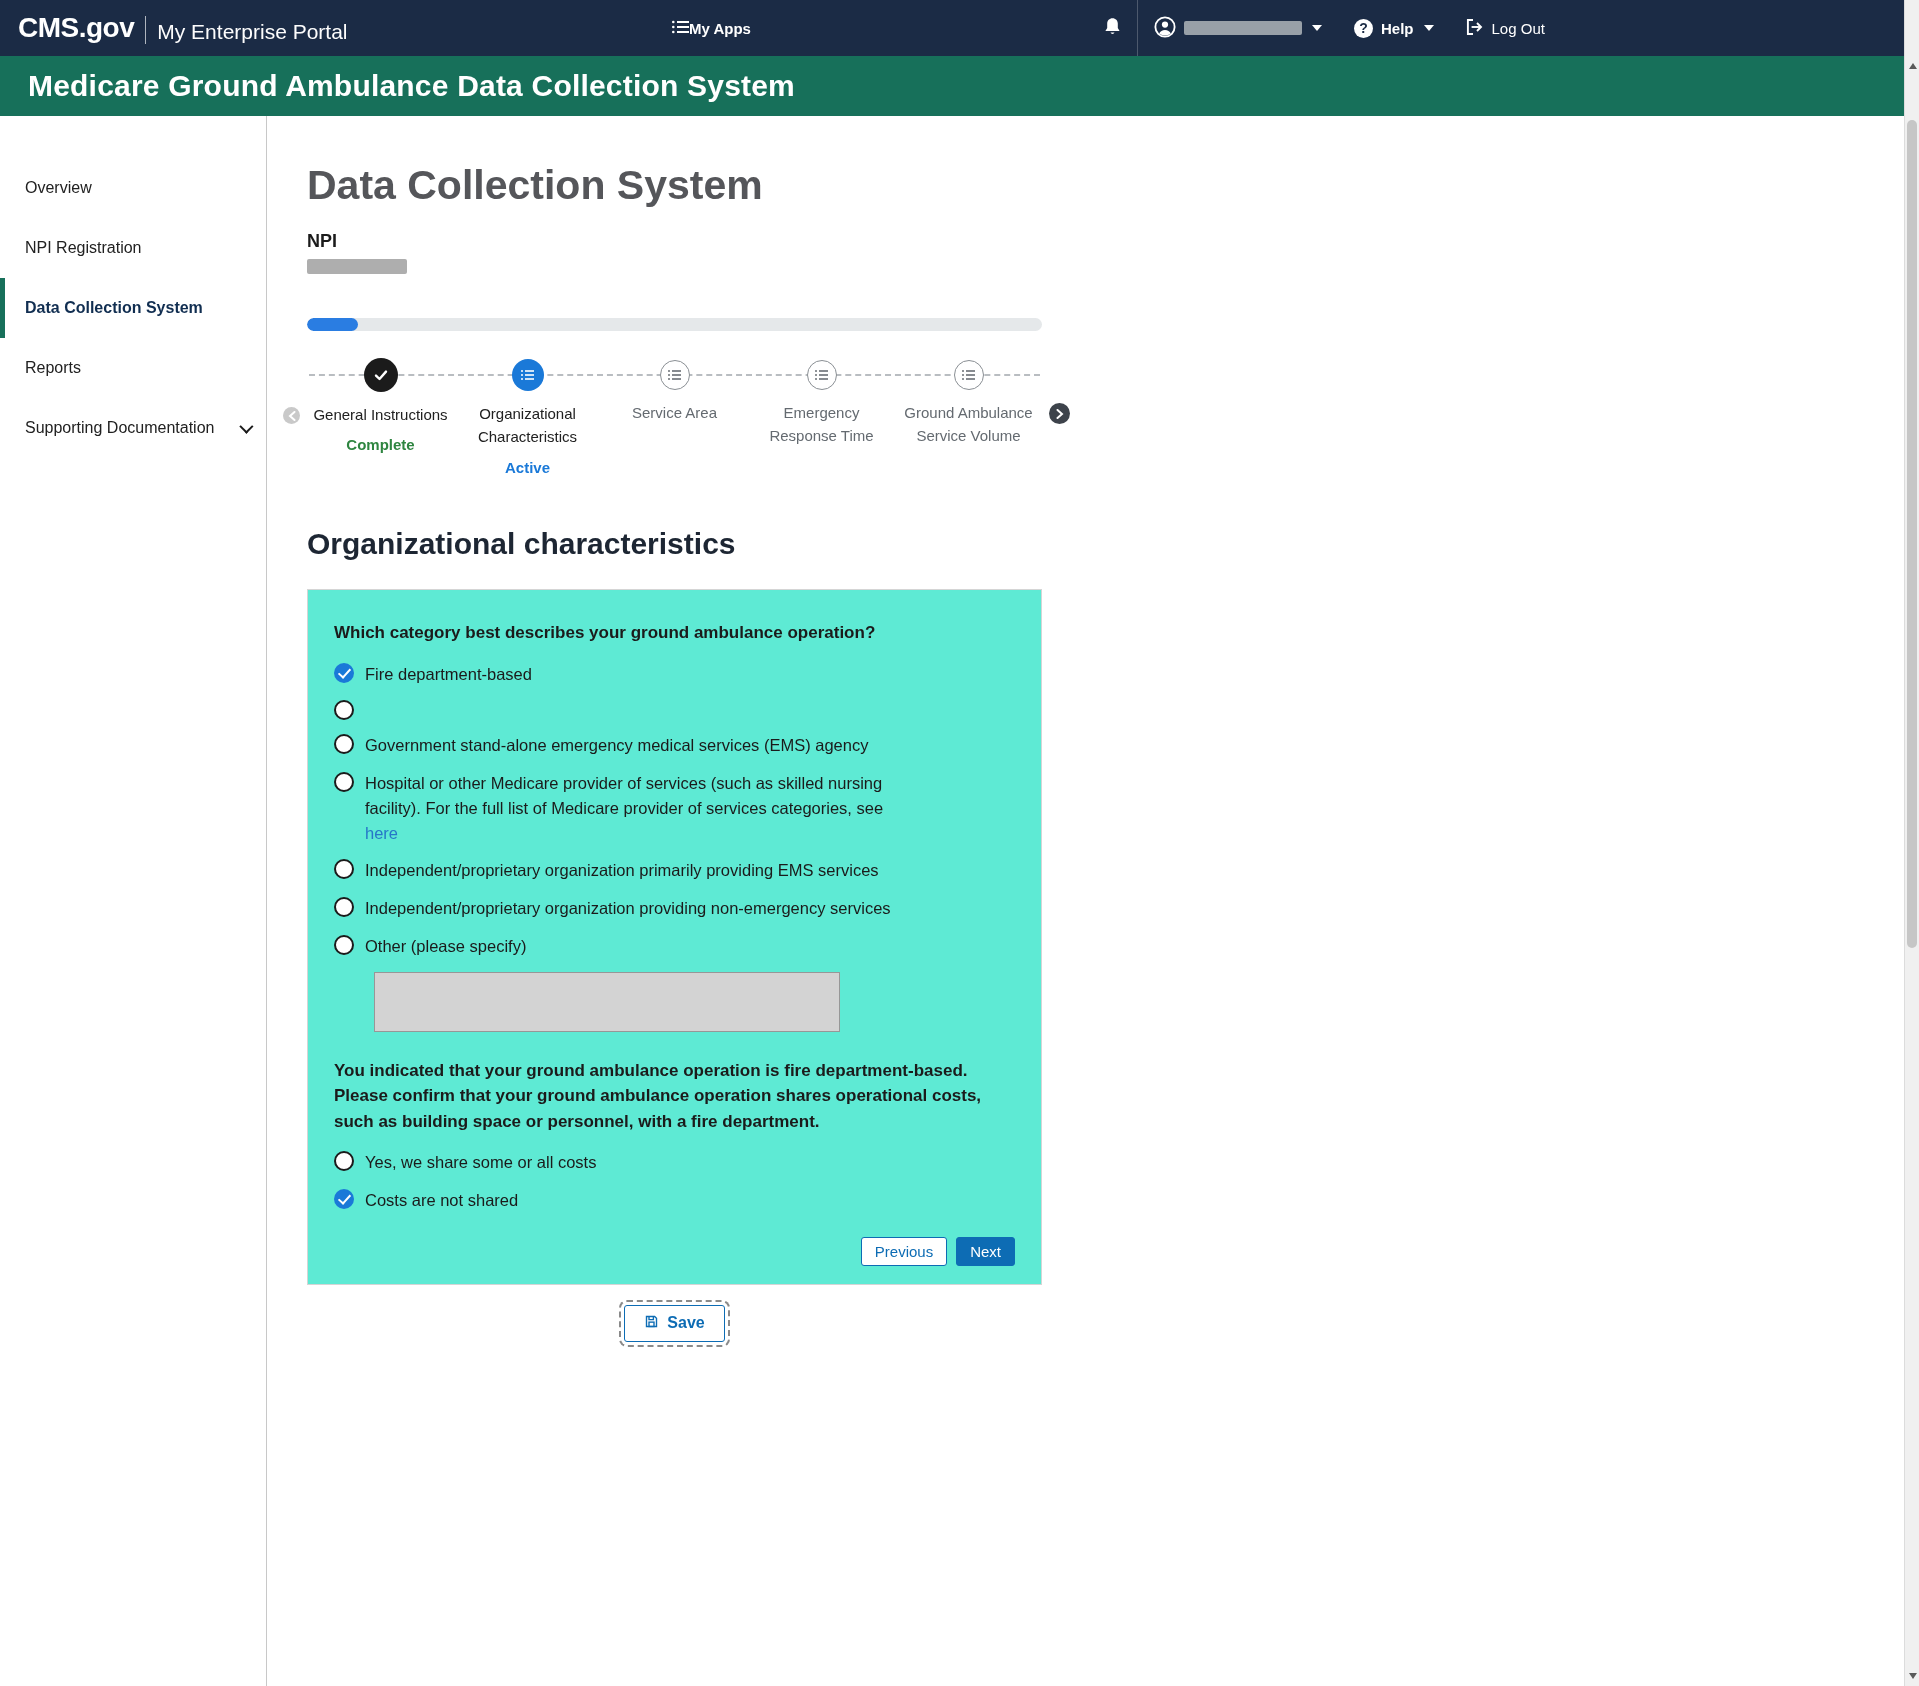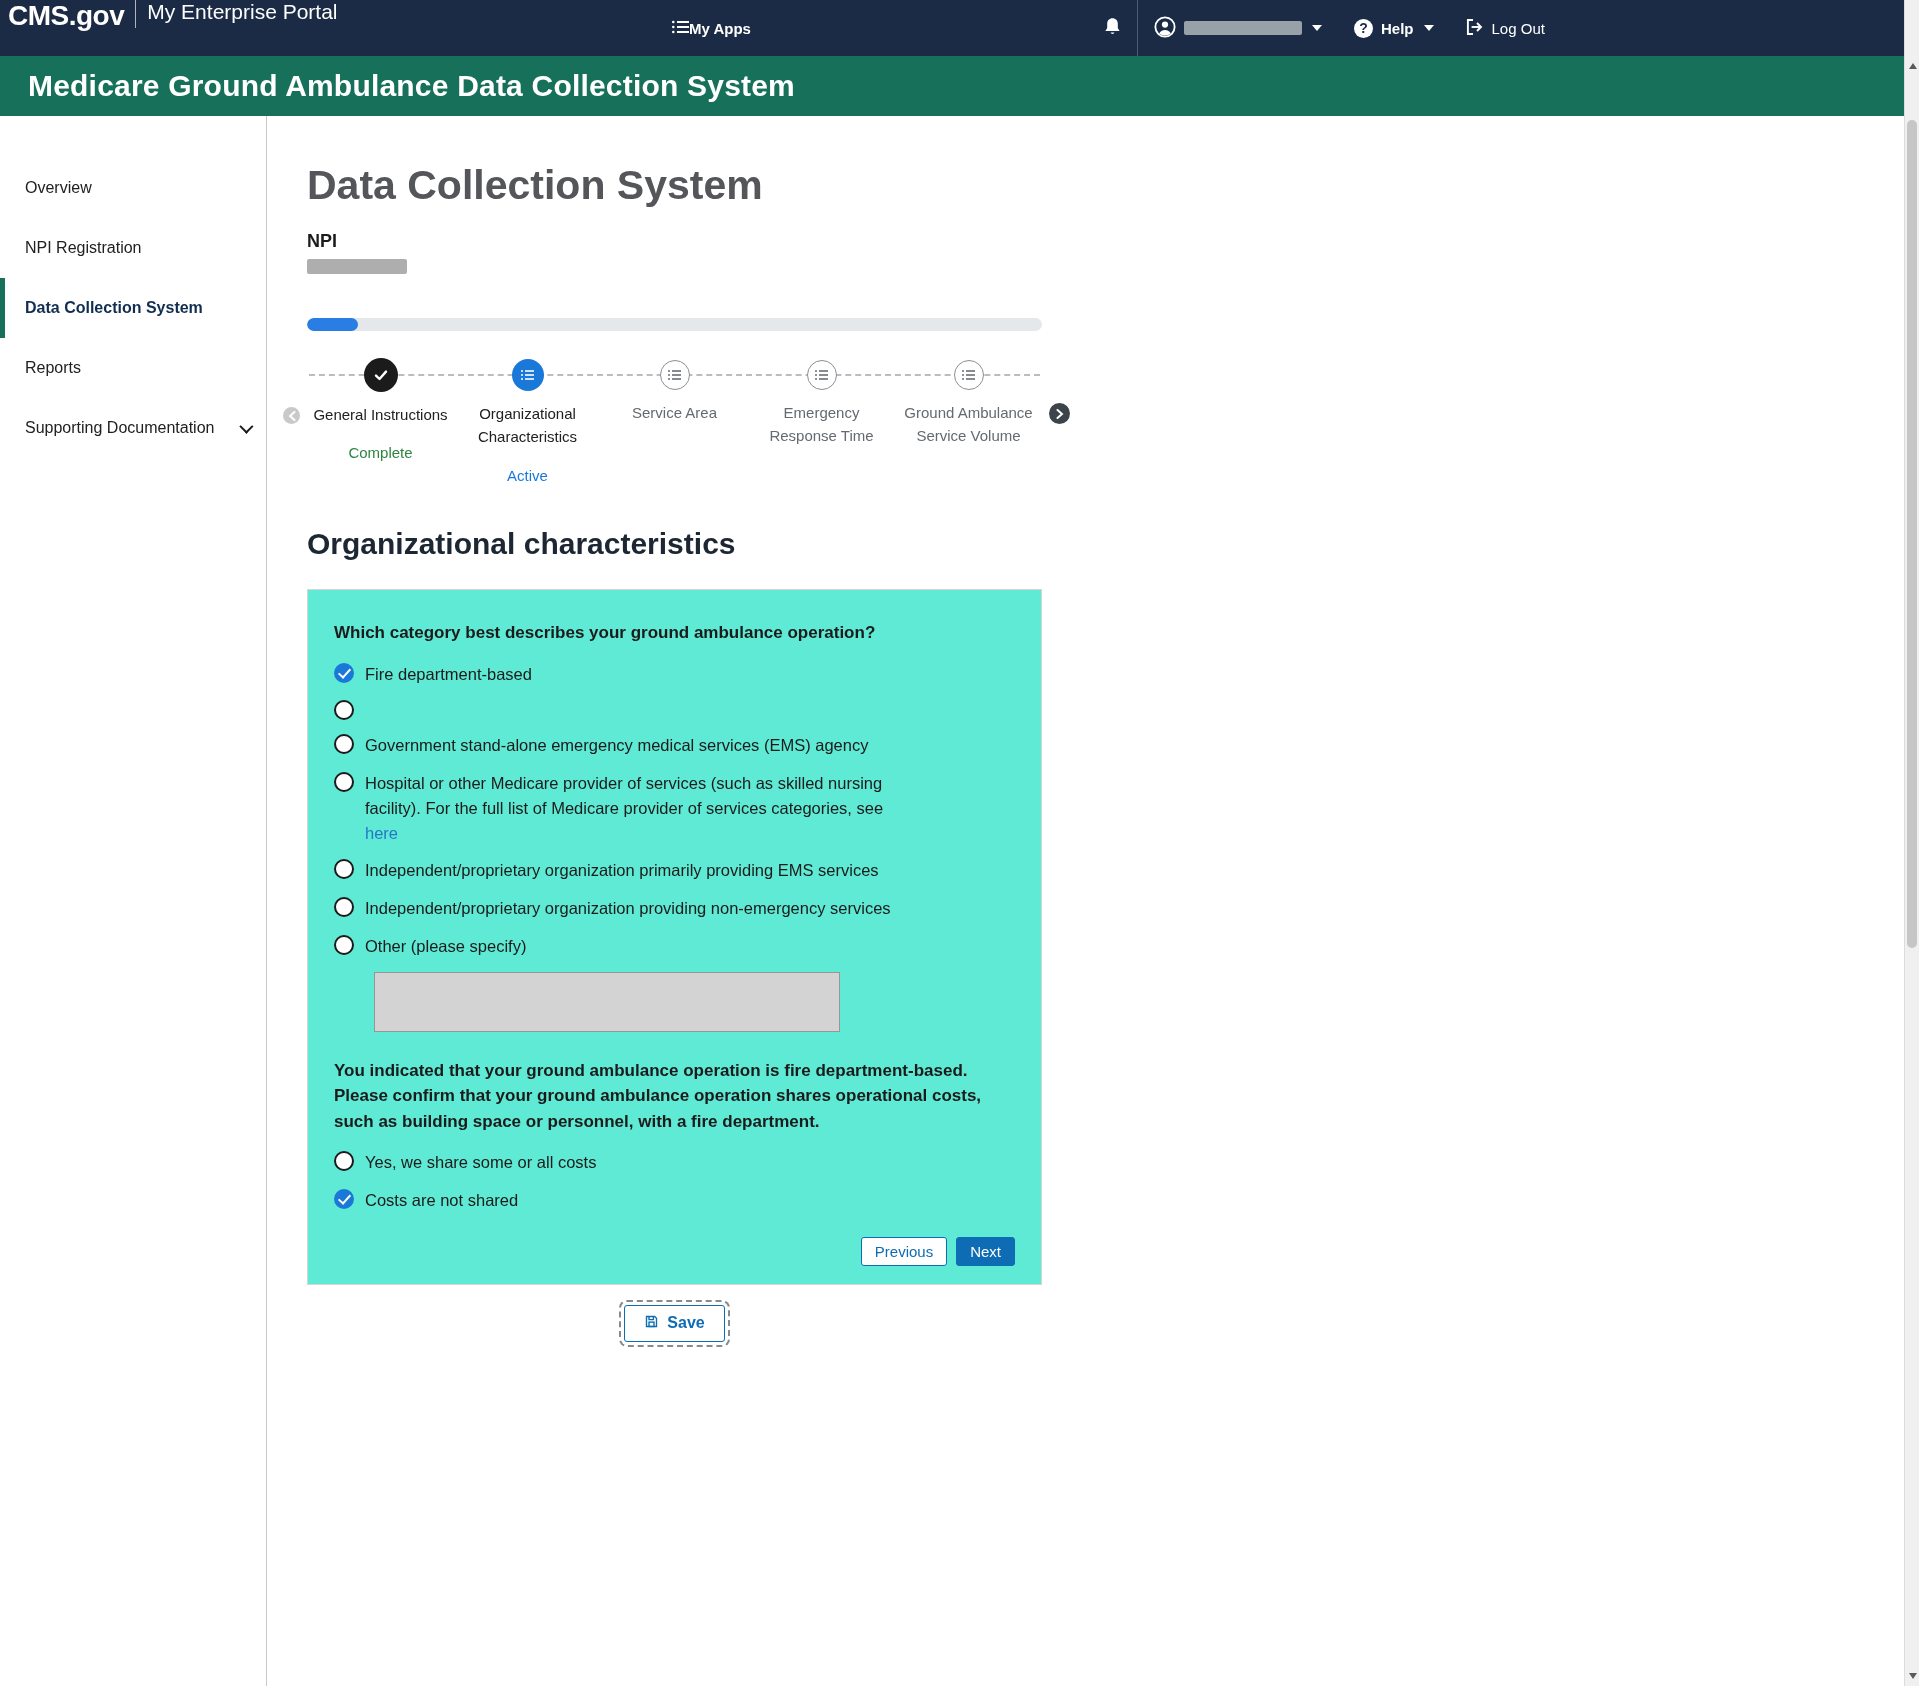--- a/index.html
+++ b/index.html
@@ -3,21 +3,21 @@
 <meta charset="utf-8">
 <style>
   * { margin:0; padding:0; box-sizing:border-box; }
   body {
     width:1919px; height:1686px; overflow:hidden; position:relative;
     background:#fff; font-family:"Liberation Sans", sans-serif; color:#1b1b1b;
   }
 
   
   .topnav { position:relative; height:56px; background:#1b2b45; color:#fff; width:100%; }
-  .brand { position:absolute; left:8px; top:0; height:44px; display:flex; align-items:flex-start; cursor:pointer; }
+  .brand { position:absolute; left:18px; top:0; height:44px; display:flex; align-items:flex-end; cursor:pointer; }
   .brand-name { font-size:28px; font-weight:700; letter-spacing:-0.5px; }
   .brand-divider { width:1px; height:28px; background:rgba(255,255,255,.65); margin:0 11px; }
   .brand-sub { font-size:21px; font-weight:400; color:#fdfdfd; }
   .nav-center { position:absolute; left:672px; top:0; height:56px; display:flex; align-items:center; font-size:15px; font-weight:700; cursor:pointer; }
   .nav-right { position:absolute; left:1088px; top:0; height:56px; display:flex; align-items:center; }
   .nav-item { display:flex; align-items:center; gap:8px; font-size:15px; cursor:pointer; padding:0 16px; height:56px; }
   .nav-sep { width:1px; height:56px; background:rgba(255,255,255,.22); }
   .user-redacted { width:118px; height:14px; background:#98a0a8; border-radius:2px; }
   .caret { width:0; height:0; border-left:5px solid transparent; border-right:5px solid transparent; border-top:6px solid #fff; margin-left:2px; }
   .qmark { width:19px; height:19px; border-radius:50%; background:#fff; color:#1b2b45; font-weight:700; font-size:14px; display:flex; align-items:center; justify-content:center; }
@@ -48,21 +48,21 @@
   .stepper { position:relative; width:735px; margin-top:26px; height:122px; }
   .step-line { position:absolute; left:2px; right:2px; top:17px; border-top:2px dashed #b9bdc1; }
   .steps { position:relative; display:flex; }
   .step { width:147px; display:flex; flex-direction:column; align-items:center; cursor:pointer; }
   .step-circle { display:flex; align-items:center; justify-content:center; border-radius:50%; z-index:1; }
   .step.complete .step-circle { width:34px; height:34px; background:#1b1b1b; color:#fff; margin-top:1px; }
   .step.active .step-circle { width:32px; height:32px; background:#1a79d8; color:#fff; margin-top:2px; }
   .step.upcoming .step-circle { width:30px; height:30px; background:#fff; border:1.5px solid #8a8f94; color:#6a6f75; margin-top:3px; }
   .step-label { margin-top:11px; font-size:15px; line-height:1.55; text-align:center; color:#212121; max-width:152px; }
   .step.upcoming .step-label { color:#646a70; }
-  .step-status { font-size:15px; margin-top:18px; font-weight:400; text-align:right; }
+  .step-status { font-size:15px; margin-top:10px; font-weight:700; text-align:right; }
   .step.complete .step-status { color:#2e8540; }
   .step.active .step-status { color:#1a79d8; }
   .paddle { position:absolute; border-radius:50%; display:flex; align-items:center; justify-content:center; cursor:pointer; }
   .paddle.left { left:-24px; top:50px; width:17px; height:17px; background:#c9c9c9; color:#fff; }
   .paddle.right { right:-28px; top:46px; width:21px; height:21px; background:#3d434b; color:#fff; }
 
   .section-title { margin-top:48px; font-size:30px; font-weight:700; color:#1d2633; }
 
   
   .card { margin-top:28px; width:735px; border:1px solid #d5d5d5; padding:24px 26px 18px; background:#5eead4; }

